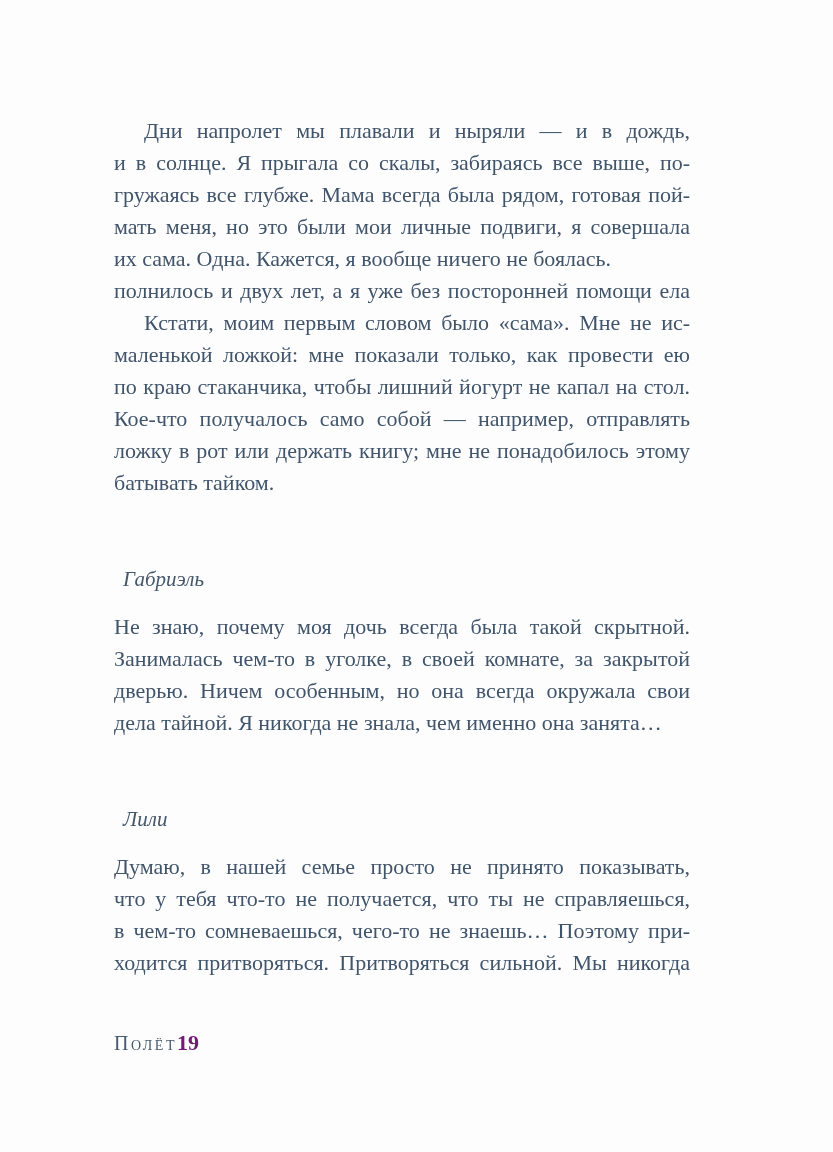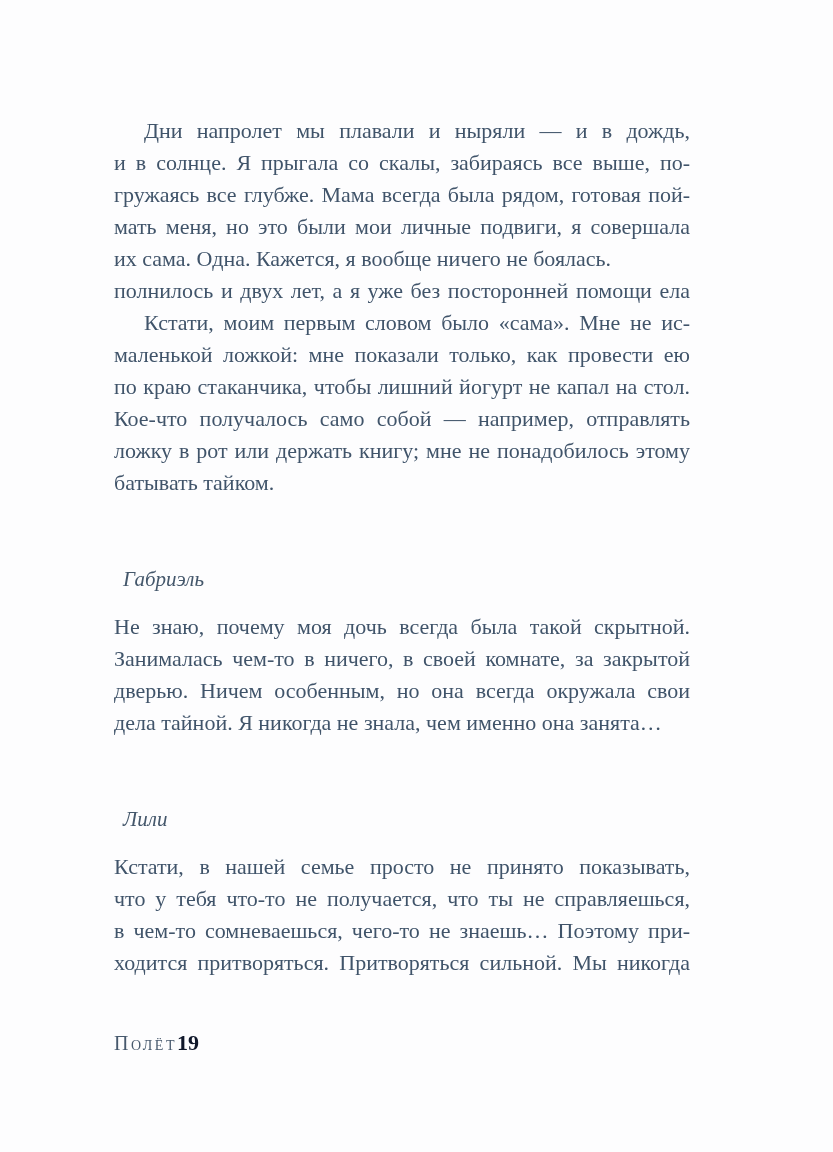--- a/index.html
+++ b/index.html
@@ -59,21 +59,21 @@
   }
   .running-title {
     font-size: 20px;
     font-variant: small-caps;
     letter-spacing: 2.5px;
     color: #47596d;
   }
   .page-number {
     font-size: 22px;
     font-weight: bold;
-    color: #0f172a;
+    color: #701a75;
   }
 </style>
 </head>
 <body>
 
 <div class="page">
 
   <main class="text-block">
 
     <p class="para">
@@ -91,29 +91,29 @@
       <span class="line">по краю стаканчика, чтобы лишний йогурт не капал на стол.</span>
       <span class="line">Кое-что получалось само собой — например, отправлять</span>
       <span class="line">ложку в рот или держать книгу; мне не понадобилось этому</span>
       <span class="line pend">батывать тайком.</span>
     </p>
 
     <p class="speaker">Габриэль</p>
 
     <p class="para">
       <span class="line">Не знаю, почему моя дочь всегда была такой скрытной.</span>
-      <span class="line">Занималась чем-то в ничего, в своей комнате, за закрытой</span>
+      <span class="line">Занималась чем-то в уголке, в своей комнате, за закрытой</span>
       <span class="line">дверью. Ничем особенным, но она всегда окружала свои</span>
       <span class="line pend">дела тайной. Я никогда не знала, чем именно она занята…</span>
     </p>
 
     <p class="speaker">Лили</p>
 
     <p class="para">
-      <span class="line">Кстати, в нашей семье просто не принято показывать,</span>
+      <span class="line">Думаю, в нашей семье просто не принято показывать,</span>
       <span class="line">что у тебя что-то не получается, что ты не справляешься,</span>
       <span class="line">в чем-то сомневаешься, чего-то не знаешь… Поэтому при-</span>
       <span class="line">ходится притворяться. Притворяться сильной. Мы никогда</span>
     </p>
 
   </main>
 
   <footer class="page-footer">
     <span class="running-title">Полёт</span>
     <span class="page-number">19</span>

